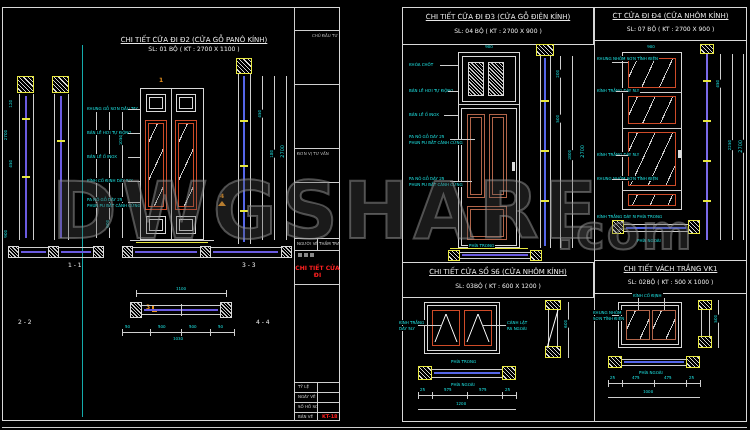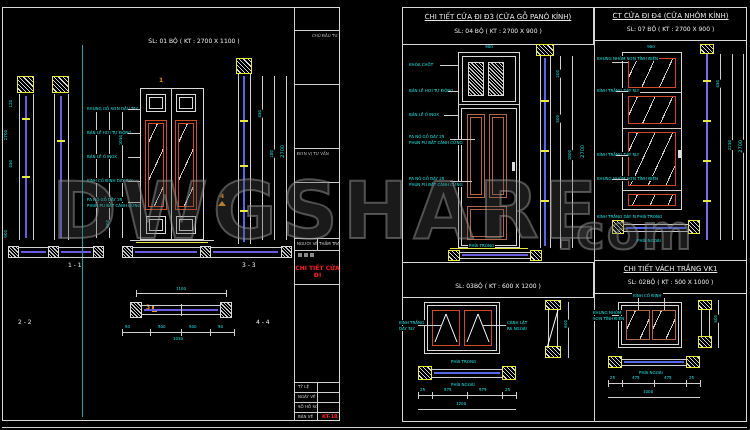--- a/index.html
+++ b/index.html
@@ -31,20 +31,21 @@
 </style>
 </head>
 <body>
 
 <div id="c">
 
   <div class="a bw" style="left:2px;top:7px;width:338px;height:414px"></div>
   <div class="a lv" style="left:294px;top:7px;height:414px"></div>
 
   <div class="a ctr" style="left:88px;top:36px;width:212px">
+    <div class="t7 u">CHI TIẾT CỬA ĐI Đ2 (CỬA GỖ PANÔ KÍNH)</div>
     <div class="t6" style="margin-top:1px">SL: 01 BỘ ( KT : 2700 X 1100 )</div>
   </div>
 
   <div class="a cyl" style="left:82px;top:45px;width:1px;height:372px;opacity:.85"></div>
 
   <div class="a vt t4 cy" style="left:3px;top:130px">2700</div>
   <div class="a vt t4 cy" style="left:3px;top:230px">900</div>
 
   <div class="a hat" style="left:17px;top:76px;width:17px;height:17px"></div>
   <div class="a lv" style="left:19px;top:94px;height:146px"></div>
@@ -186,28 +187,29 @@
   <div class="a t4" style="left:298px;top:394px;color:#ccc">NGÀY VẼ</div>
   <div class="a t4" style="left:298px;top:404px;color:#ccc">SỐ HỒ SƠ</div>
   <div class="a t4" style="left:298px;top:414px;color:#ccc">BẢN VẼ</div>
   <div class="a t5" style="left:322px;top:413px;color:#ff2020;font-weight:bold">KT-18</div>
 
   <div class="a bw" style="left:402px;top:7px;width:345px;height:415px"></div>
   <div class="a lv" style="left:594px;top:7px;height:415px"></div>
   <div class="a lh" style="left:2px;top:427px;width:745px"></div>
 
   <div class="a bw" style="left:402px;top:7px;width:192px;height:38px"></div>
-  <div class="a ctr t7 u" style="left:404px;top:13px;width:188px">CHI TIẾT CỬA ĐI Đ3 (CỬA GỖ PANÔ KÍNH)</div>
+  <div class="a ctr t7 u" style="left:404px;top:13px;width:188px">CHI TIẾT CỬA ĐI Đ3 (CỬA GỖ ĐIỆN KÍNH)</div>
   <div class="a ctr t6" style="left:404px;top:27px;width:188px">SL: 04 BỘ ( KT : 2700 X 900 )</div>
 
   <div class="a bw" style="left:594px;top:7px;width:153px;height:34px"></div>
   <div class="a ctr t7 u" style="left:596px;top:12px;width:149px">CT CỬA ĐI Đ4 (CỬA NHÔM KÍNH)</div>
   <div class="a ctr t6" style="left:596px;top:25px;width:149px">SL: 07 BỘ ( KT : 2700 X 900 )</div>
 
   <div class="a bw" style="left:402px;top:262px;width:192px;height:36px"></div>
+  <div class="a ctr t7 u" style="left:404px;top:268px;width:188px">CHI TIẾT CỬA SỔ S6 (CỬA NHÔM KÍNH)</div>
   <div class="a ctr t6" style="left:404px;top:282px;width:188px">SL: 03BỘ ( KT : 600 X 1200 )</div>
 
   <div class="a bw" style="left:594px;top:260px;width:153px;height:34px"></div>
   <div class="a ctr t7 u" style="left:596px;top:265px;width:149px">CHI TIẾT VÁCH TRẮNG VK1</div>
   <div class="a ctr t6" style="left:596px;top:278px;width:149px">SL: 02BỘ ( KT : 500 X 1000 )</div>
 
   <div class="a bw" style="left:458px;top:52px;width:62px;height:196px"></div>
   <div class="a bw" style="left:462px;top:56px;width:54px;height:46px"></div>
   <div class="a hatw" style="left:468px;top:62px;width:16px;height:34px"></div>
   <div class="a hatw" style="left:488px;top:62px;width:16px;height:34px"></div>

